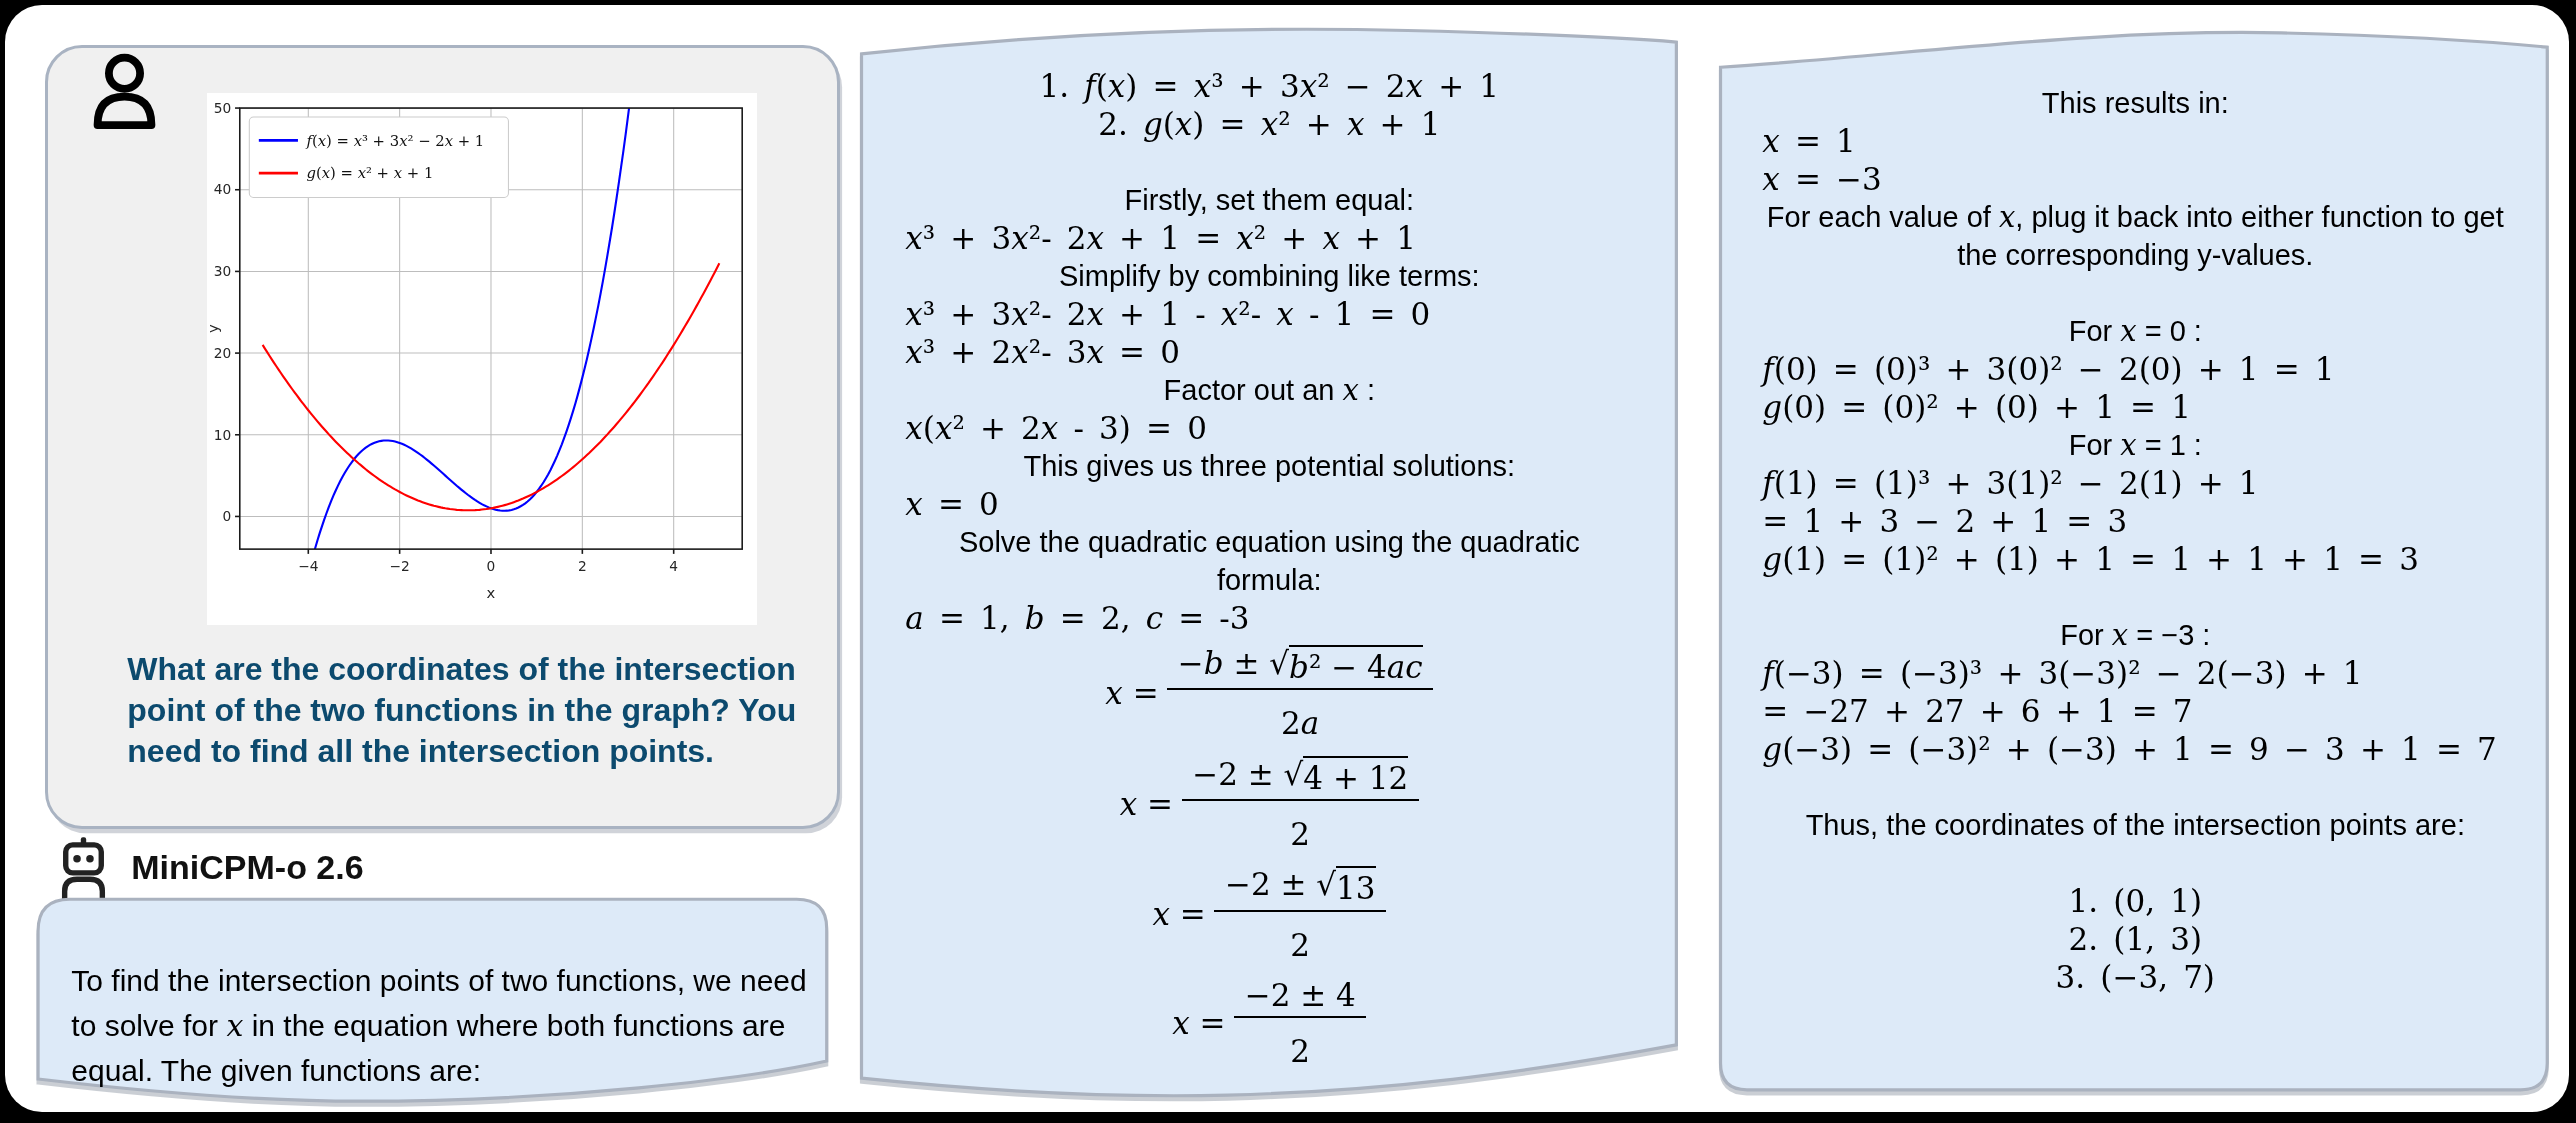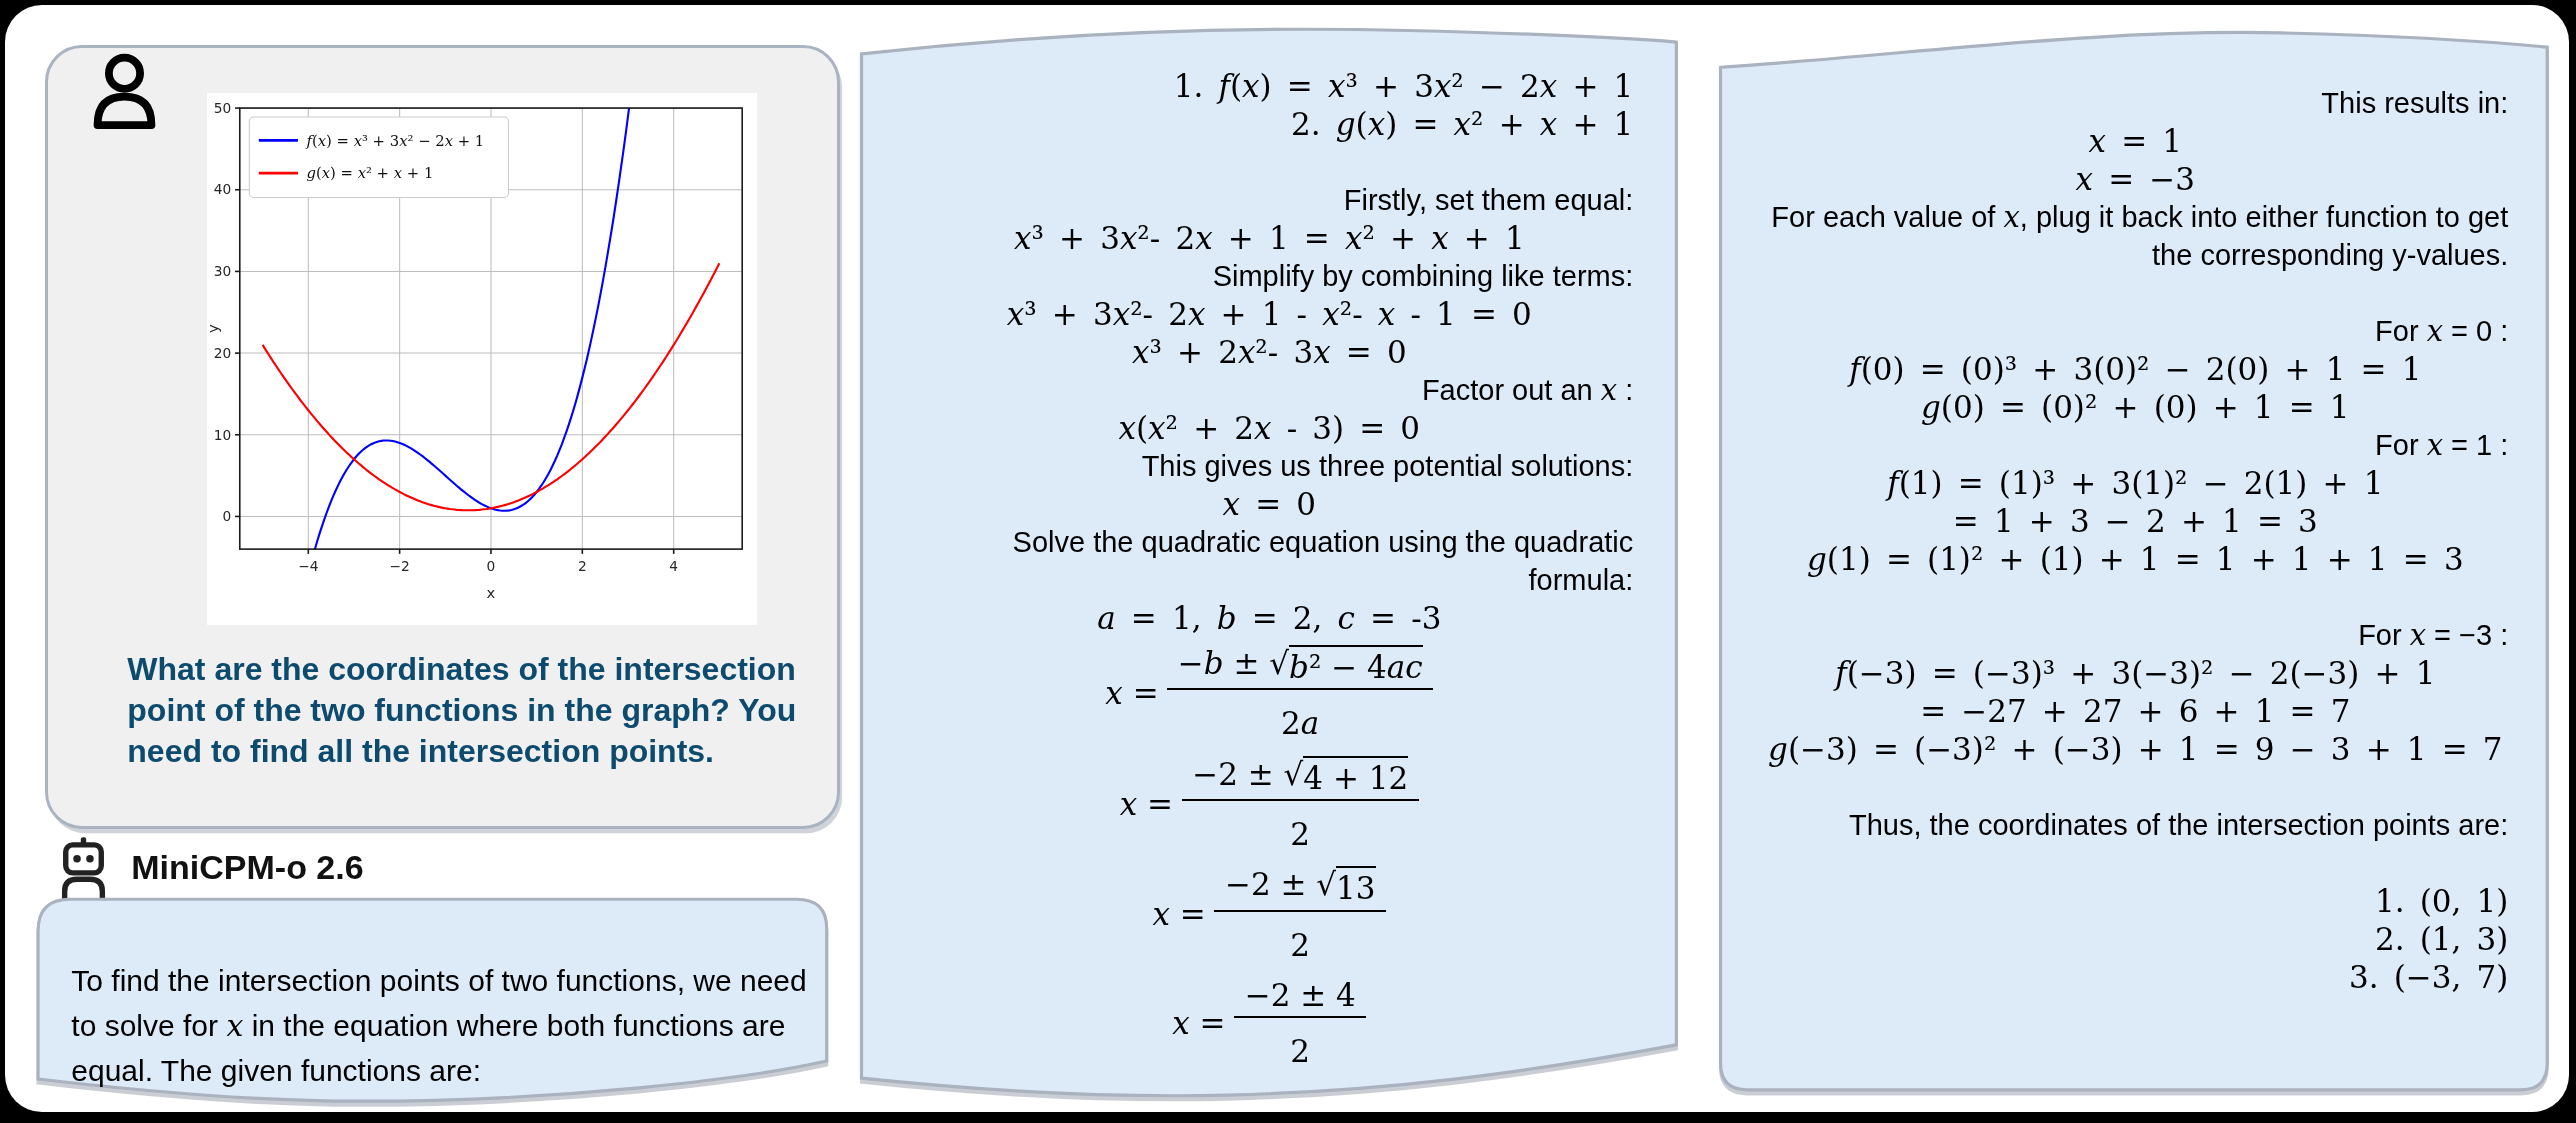--- a/index.html
+++ b/index.html
@@ -15,22 +15,22 @@
         font-size:32px;line-height:41px;font-weight:bold;color:#0c4a6e;}
   
   .model-row{position:absolute;left:53px;top:821px;height:61px;display:flex;align-items:center;margin-top:11px;}
   .model-name{font-size:34px;font-weight:bold;color:#111;margin-left:22px;}
   
   .shape{position:absolute;filter:drop-shadow(0 4.8px 0 rgba(150,158,170,.5));}
   .shape path{fill:#ddeaf8;stroke:#aab2bf;stroke-width:6;}
   .content{position:absolute;color:#000;}
   .b1-text{font-size:30px;line-height:45px;}
   .lines .ln{min-height:38px;line-height:38px;font-size:29px;}
-  .lines .ln.c{text-align:center;}
-  .lines .ln.l{text-align:right;}
+  .lines .ln.c{text-align:left;}
+  .lines .ln.l{text-align:center;}
   .lines .ln.m{font-size:31px;word-spacing:5.3px;}
   .m, .lines .ln.m, .mx, .fpre, .num, .den, .sq{font-family:"DejaVu Serif",serif;}
   .lines .ln.m i, .fpre i, .num i, .den i, .legend-i{font-style:italic;}
   .mx{font-style:italic;}
   .lines .ln.f{display:flex;justify-content:center;align-items:center;gap:8.5px;padding:7.4px 0;line-height:normal;}
   .fpre{font-size:31px;}
   .frac{display:inline-flex;flex-direction:column;align-items:center;vertical-align:middle;}
   .num{font-size:31px;line-height:37px;padding:0 10.6px 2.1px 10.6px;border-bottom:2.6px solid #000;}
   .den{font-size:31px;line-height:35px;padding-top:16px;}
   .sq{display:inline-flex;align-items:flex-start;}

